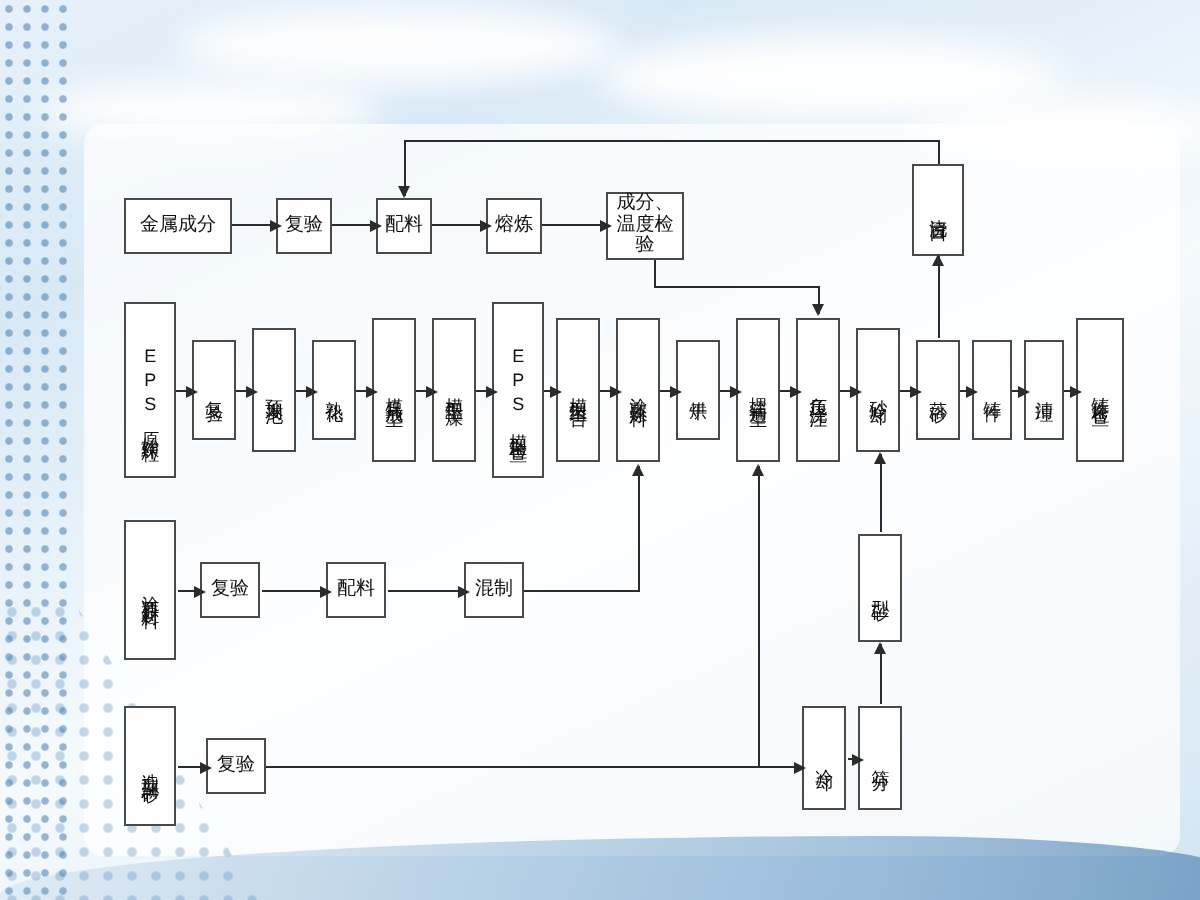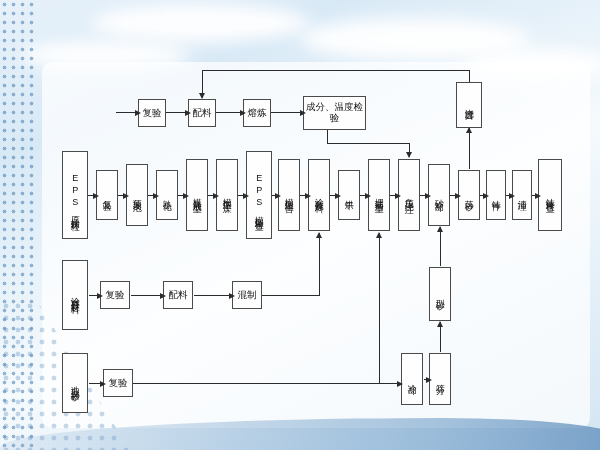--- a/index.html
+++ b/index.html
@@ -42,24 +42,25 @@
   <div class="cloud" style="left:90px;top:4px;width:220px;height:38px"></div>
   <div class="cloud" style="left:300px;top:18px;width:230px;height:42px"></div>
   <div class="cloud" style="left:460px;top:48px;width:150px;height:34px"></div>
   <div class="cloud" style="left:20px;top:40px;width:170px;height:30px"></div>
   <div class="wash"></div>
   <div class="dots"></div>
   <div class="dots2"></div>
   <div class="swoosh"></div>
 
 
+  <div class="box hbox" style="left:62px;top:99px;width:54px;height:28px">金属成分</div>
   <div class="box hbox" style="left:138px;top:99px;width:28px;height:28px">复验</div>
   <div class="box hbox" style="left:188px;top:99px;width:28px;height:28px">配料</div>
   <div class="box hbox" style="left:243px;top:99px;width:28px;height:28px">熔炼</div>
-  <div class="box hbox" style="left:303px;top:96px;width:63px;height:34px">成分、温度检验</div>
+  <div class="box hbox" style="left:303px;top:96px;width:39px;height:34px">成分、温度检验</div>
   <div class="box vbox" style="left:456px;top:82px;width:26px;height:46px">浇冒口</div>
 
   <div class="cr" style="left:116px;top:112px;width:20px"></div>
   <div class="cr" style="left:166px;top:112px;width:20px"></div>
   <div class="cr" style="left:216px;top:112px;width:25px"></div>
   <div class="cr" style="left:271px;top:112px;width:30px"></div>
 
   <div class="cd" style="left:202px;top:70px;height:28px"></div>
   <div class="lh" style="left:202px;top:70px;width:267px"></div>
   <div class="lv" style="left:469px;top:70px;height:12px"></div>

